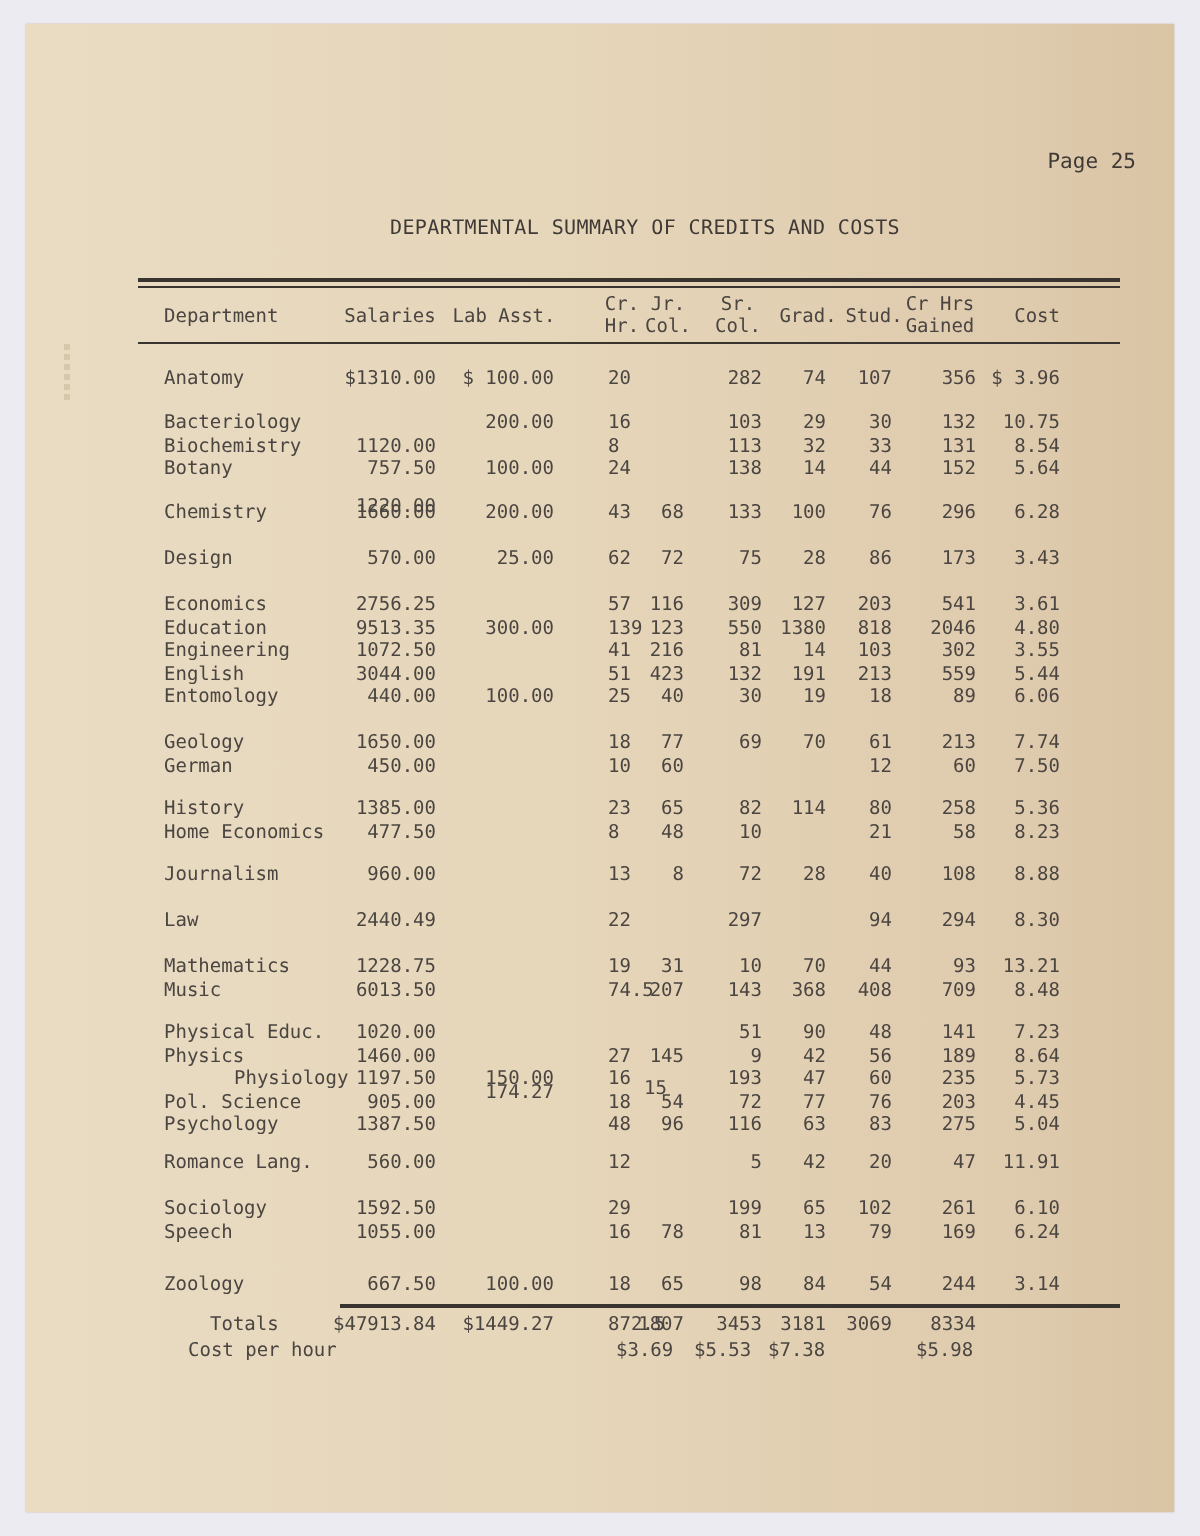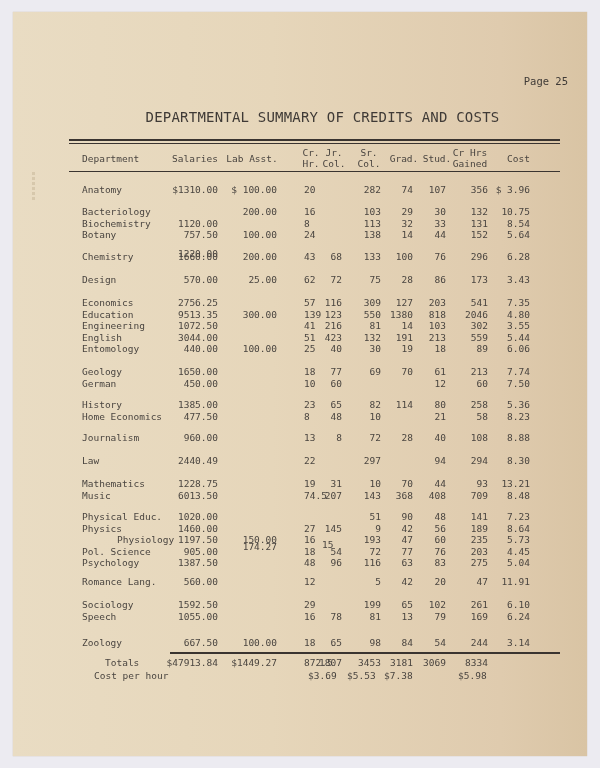--- a/index.html
+++ b/index.html
@@ -14,21 +14,21 @@
     position: absolute; left: 13px; top: 12px; width: 574px; height: 744px;
     background: linear-gradient(90deg, #e9dcc3 0%, #e6d6ba 45%, #dfcbae 85%, #d9c4a4 100%);
     box-shadow: 0 0 1px #c9b89c;
   }
   .page-num {
     position: absolute; right: 32px; top: 75px;
     font-size: 10.5px; color: #3f3a36;
   }
   .title {
     position: absolute; left: 0; right: 0; top: 109px; text-align: center;
-    font-size: 14px; letter-spacing: 0.2px; color: #3f3a36;
+    font-size: 10px; letter-spacing: 0.2px; color: #3f3a36;
     padding-left: 45px;
   }
   .rule { position: absolute; left: 69px; width: 491px; background: #3a3430; }
   .r1 { top: 139px; height: 2px; }
   .r2 { top: 143px; height: 1px; }
   .r3 { top: 171px; height: 1px; }
   .sumrule { position:absolute; left: 170px; width: 390px; top: 652px; height: 1.5px; background:#3a3430; }
 
   .cell { position: absolute; font-size: 9.5px; white-space: pre; line-height: 11px; }
   .hdr { position: absolute; font-size: 9.5px; line-height: 11px; white-space: pre; text-align: center; }
@@ -125,21 +125,21 @@
     <div class="cell r" style="top: 274px; width: 80px; left: 408px;">173</div>
     <div class="cell r" style="top: 274px; width: 80px; left: 450px;">3.43</div>
     <div class="cell l" style="top: 297px; left: 82px;">Economics</div>
     <div class="cell r" style="top: 297px; width: 80px; left: 138px;">2756.25</div>
     <div class="cell l" style="top: 297px; left: 304px;">57</div>
     <div class="cell r" style="top: 297px; width: 80px; left: 262px;">116</div>
     <div class="cell r" style="top: 297px; width: 80px; left: 301px;">309</div>
     <div class="cell r" style="top: 297px; width: 80px; left: 333px;">127</div>
     <div class="cell r" style="top: 297px; width: 80px; left: 366px;">203</div>
     <div class="cell r" style="top: 297px; width: 80px; left: 408px;">541</div>
-    <div class="cell r" style="top: 297px; width: 80px; left: 450px;">7.35</div>
+    <div class="cell r" style="top: 297px; width: 80px; left: 450px;">3.61</div>
     <div class="cell l" style="top: 308.6px; left: 82px;">Education</div>
     <div class="cell r" style="top: 308.6px; width: 80px; left: 138px;">9513.35</div>
     <div class="cell r" style="top: 308.6px; width: 80px; left: 197px;">300.00</div>
     <div class="cell l" style="top: 308.6px; left: 304px;">139</div>
     <div class="cell r" style="top: 308.6px; width: 80px; left: 262px;">123</div>
     <div class="cell r" style="top: 308.6px; width: 80px; left: 301px;">550</div>
     <div class="cell r" style="top: 308.6px; width: 80px; left: 333px;">1380</div>
     <div class="cell r" style="top: 308.6px; width: 80px; left: 366px;">818</div>
     <div class="cell r" style="top: 308.6px; width: 80px; left: 408px;">2046</div>
     <div class="cell r" style="top: 308.6px; width: 80px; left: 450px;">4.80</div>

